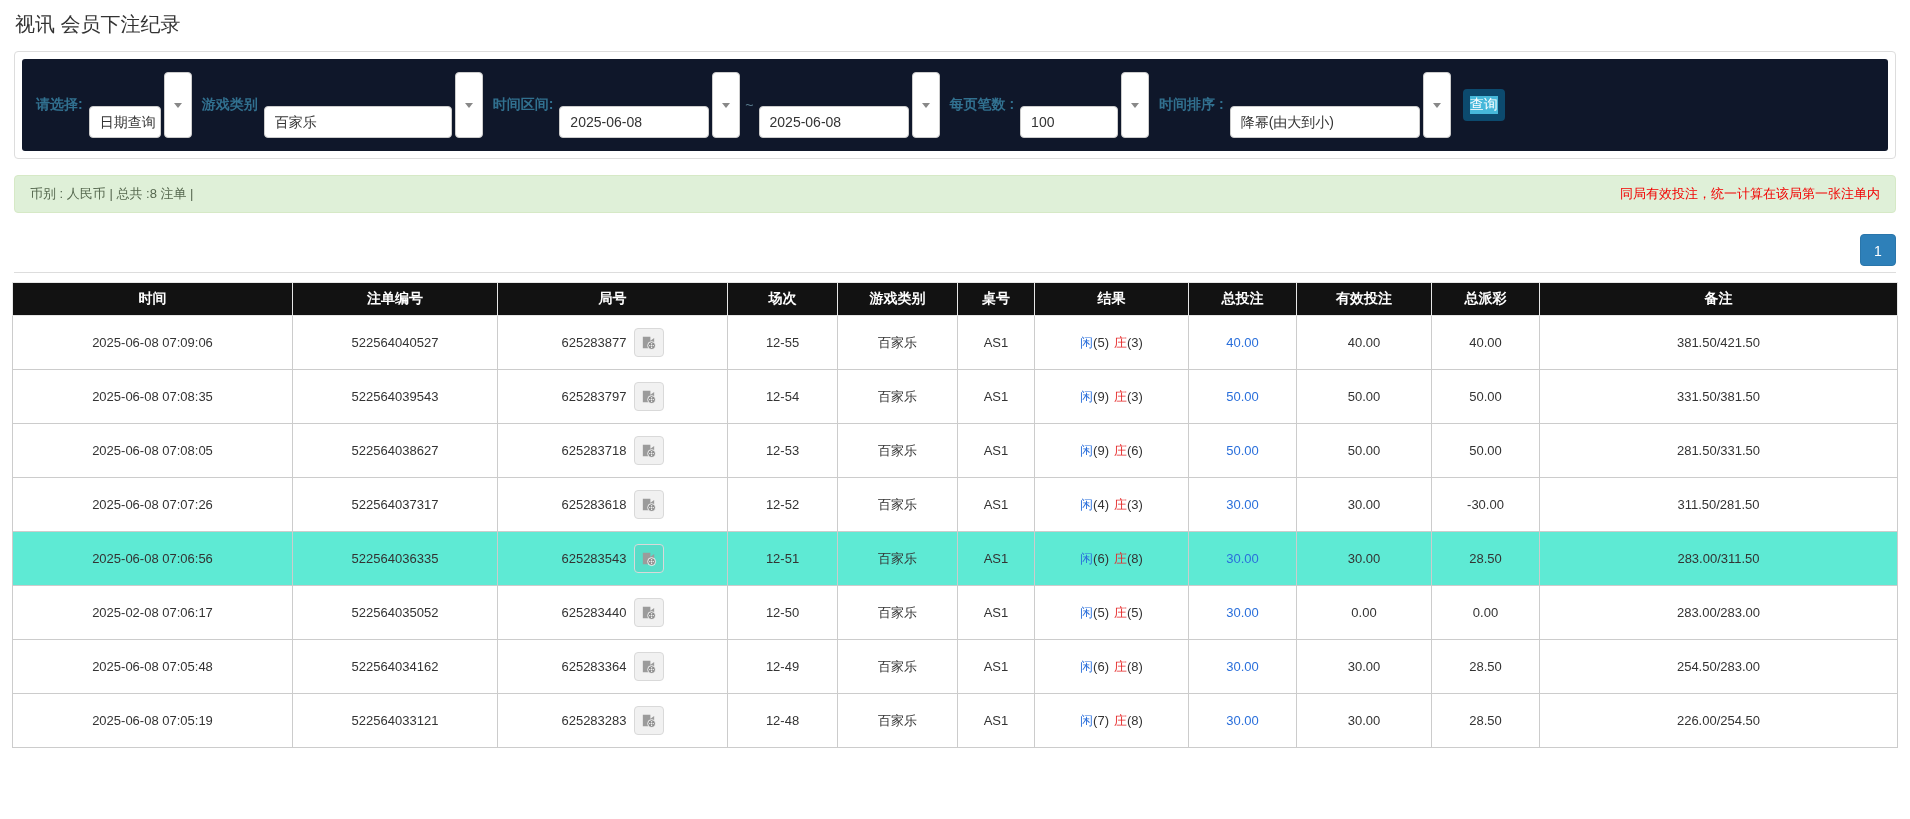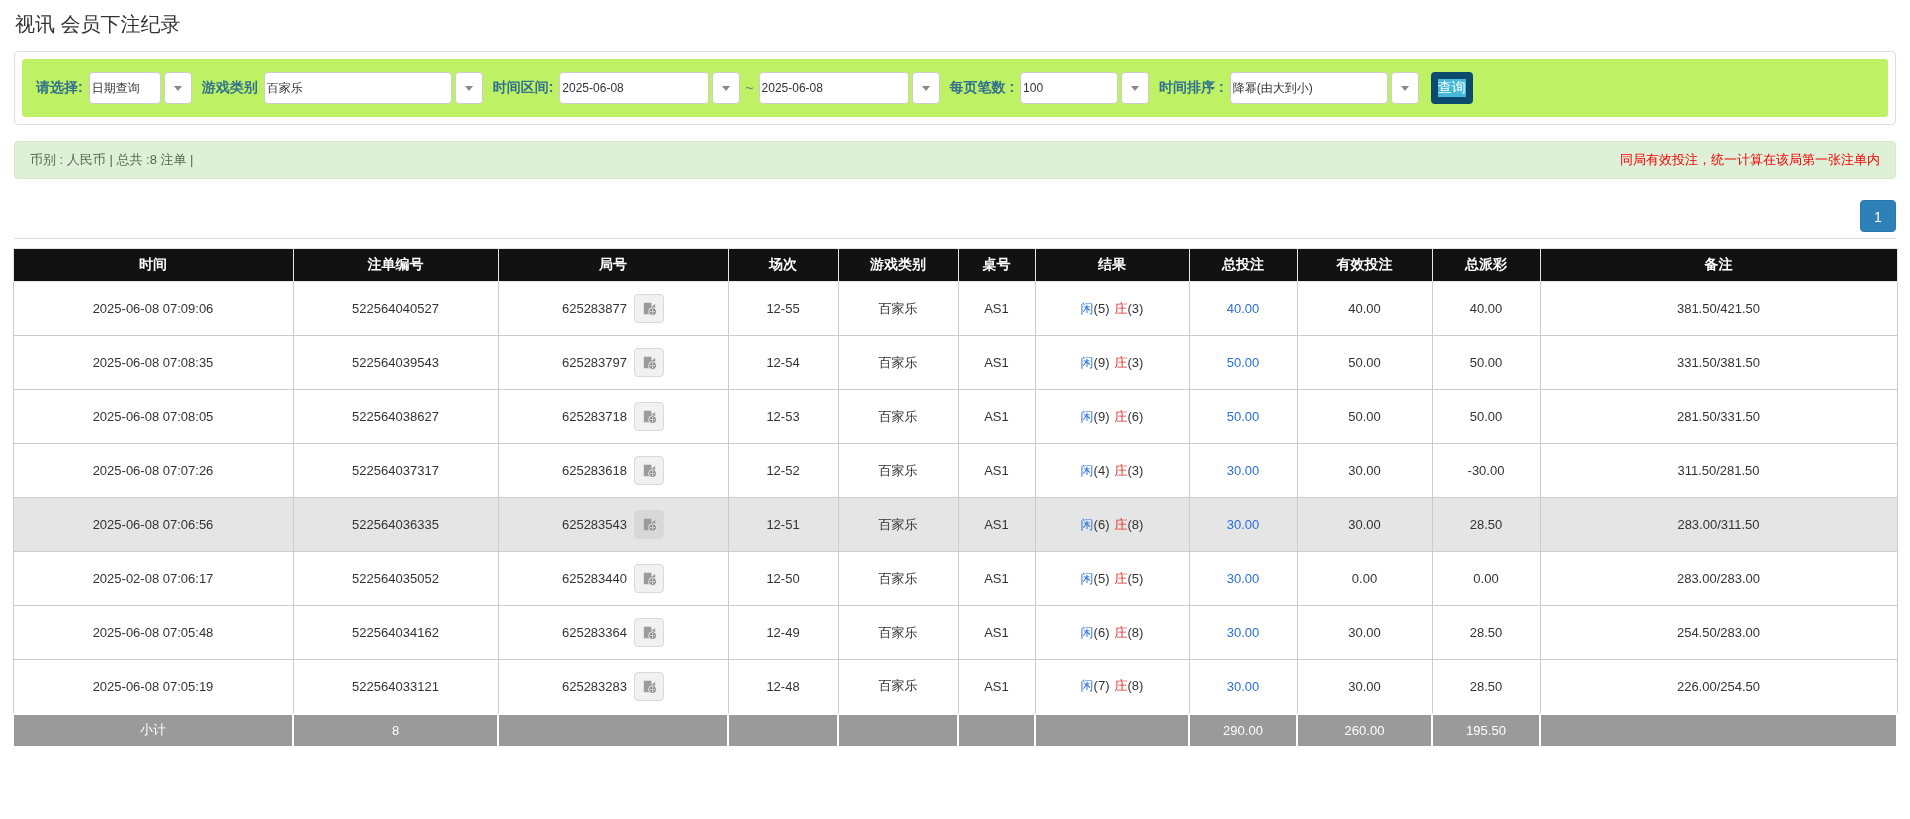--- a/index.html
+++ b/index.html
@@ -3,34 +3,34 @@
 <meta charset="utf-8">
 <style>
   * { box-sizing: border-box; margin: 0; padding: 0; }
   html,body { width: 1910px; height: 819px; background: #fff;
     font-family: "Liberation Sans", "DejaVu Sans", sans-serif; color: #333; }
 
   h1.page-title { font-size: 20px; font-weight: normal; color: #333; margin: 11px 15px 13px 15px; }
 
   
   .filter-panel { margin: 0 14px 16px 14px; border: 1px solid #ddd; border-radius: 4px; padding: 7px; background:#fff; }
-  .filter-bar { background: #bef264; border-radius: 3px; display: flex; align-items: center; padding: 13px 12px; }
+  .filter-bar { background: #0f172a; border-radius: 3px; display: flex; align-items: center; padding: 13px 12px; }
   .f-label { font-size: 14px; font-weight: bold; color: #31708f; white-space: nowrap; margin: 0 6px 0 10px; }
   .f-label:first-child { margin-left: 2px; }
   .sel { display: flex; align-items: stretch; }
   .sel .field { background: #fff; border: 1px solid #ccc; border-radius: 4px; height: 32px; line-height: 30px;
-    font-size: 12px; color: #333; padding: 0 2px; white-space: nowrap; }
+    font-size: 14px; color: #333; padding: 0 10px; white-space: nowrap; margin-top: 34px; }
   .sel .caret-box { background: #fff; border: 1px solid #ccc; border-radius: 4px; width: 28px; margin-left: 3px;
     display: flex; align-items: center; justify-content: center; cursor: pointer; }
   .caret { width: 0; height: 0; border-left: 4px solid transparent; border-right: 4px solid transparent; border-top: 5px solid #888; }
   .w-sel1 .field { width: 72px; }
   .w-sel2 .field { width: 188px; }
   .w-date .field { width: 150px; }
   .w-size .field { width: 98px; }
-  .w-sort .field { width: 158px; }
+  .w-sort .field { width: 190px; }
   .tilde { font-size: 14px; color: #5a7d90; margin: 0 5px; }
   .search-btn { margin-left: 12px; background: #46b8da; color: #fff; border: 7px solid #0c4a6e; border-radius: 4px;
     height: 32px; padding: 0 0; font-size: 14px; cursor: pointer; font-family: inherit; }
 
   
   .summary-bar { margin: 0 14px; height: 38px; background: #dff0d8; border: 1px solid #d6e9c6; border-radius: 4px;
     display: flex; align-items: center; justify-content: space-between; padding: 0 15px; font-size: 13px; }
   .summary-left { color: #56684f; }
   .summary-right { color: #f20000; }
 
@@ -38,21 +38,21 @@
   .pager-wrap { margin: 21px 14px 0 14px; text-align: right; padding-bottom: 6px; border-bottom: 1px solid #ddd; }
   .page-btn { display: inline-block; width: 36px; height: 32px; line-height: 32px; text-align: center;
     background: #2e80b9; border: 1px solid #2a76ab; color: #fff; font-size: 14px; border-radius: 4px; cursor: pointer; }
 
   
   table.bet-table { margin: 9px 12px 0 12px; width: 1886px; border-collapse: collapse; table-layout: fixed; }
   .bet-table th { background: #121212; color: #fff; font-size: 14px; font-weight: bold;
     height: 33px; border: 1px solid #e6e6e6; text-align: center; }
   .bet-table tbody td { height: 54px; border: 1px solid #ccc; font-size: 13px; color: #333; text-align: center;
     background: #fff; padding: 0 4px; }
-  .bet-table tbody tr.hl td { background: #e5e5e5; }
+  .bet-table tbody tr.hl td { background: #5eead4; }
   .bet-table tfoot td { height: 33px; background: #9a9a9a; color: #fff; font-size: 13px; text-align: center;
     border: 2px solid #fff; }
   .round-cell { display: inline-flex; align-items: center; gap: 7px; }
   .video-btn { width: 30px; height: 29px; background: rgba(0,0,0,0.055); border: 1px solid #d9d9d9; border-radius: 4px;
     display: inline-flex; align-items: center; justify-content: center; cursor: pointer; padding: 0; }
   .p-label { color: #2a6fdb; }
   .b-label { color: #e52b2b; }
   .score { color: #333; }
   .result-gap { display: inline-block; width: 5px; }
   a.bet-link { color: #2a6fdb; text-decoration: none; cursor: pointer; }
@@ -407,27 +407,14 @@
     <td>
       <span class="p-label">闲</span><span class="score">(7)</span><span class="result-gap"></span><span class="b-label">庄</span><span class="score">(8)</span>
     </td>
     <td><a class="bet-link">30.00</a></td>
     <td>30.00</td>
     <td>28.50</td>
     <td>226.00/254.50</td>
   </tr>
     </tbody>
   <tfoot>
-    <tr>
-      <td>小计</td>
-      <td>8</td>
-      <td></td>
-        <td></td>
-        <td></td>
-      <td></td>
-        <td></td>
-      <td>290.00</td>
-      <td>260.00</td>
-      <td>195.50</td>
-      <td></td>
-    </tr>
   </tfoot>
 </table>
 
 </body></html>

